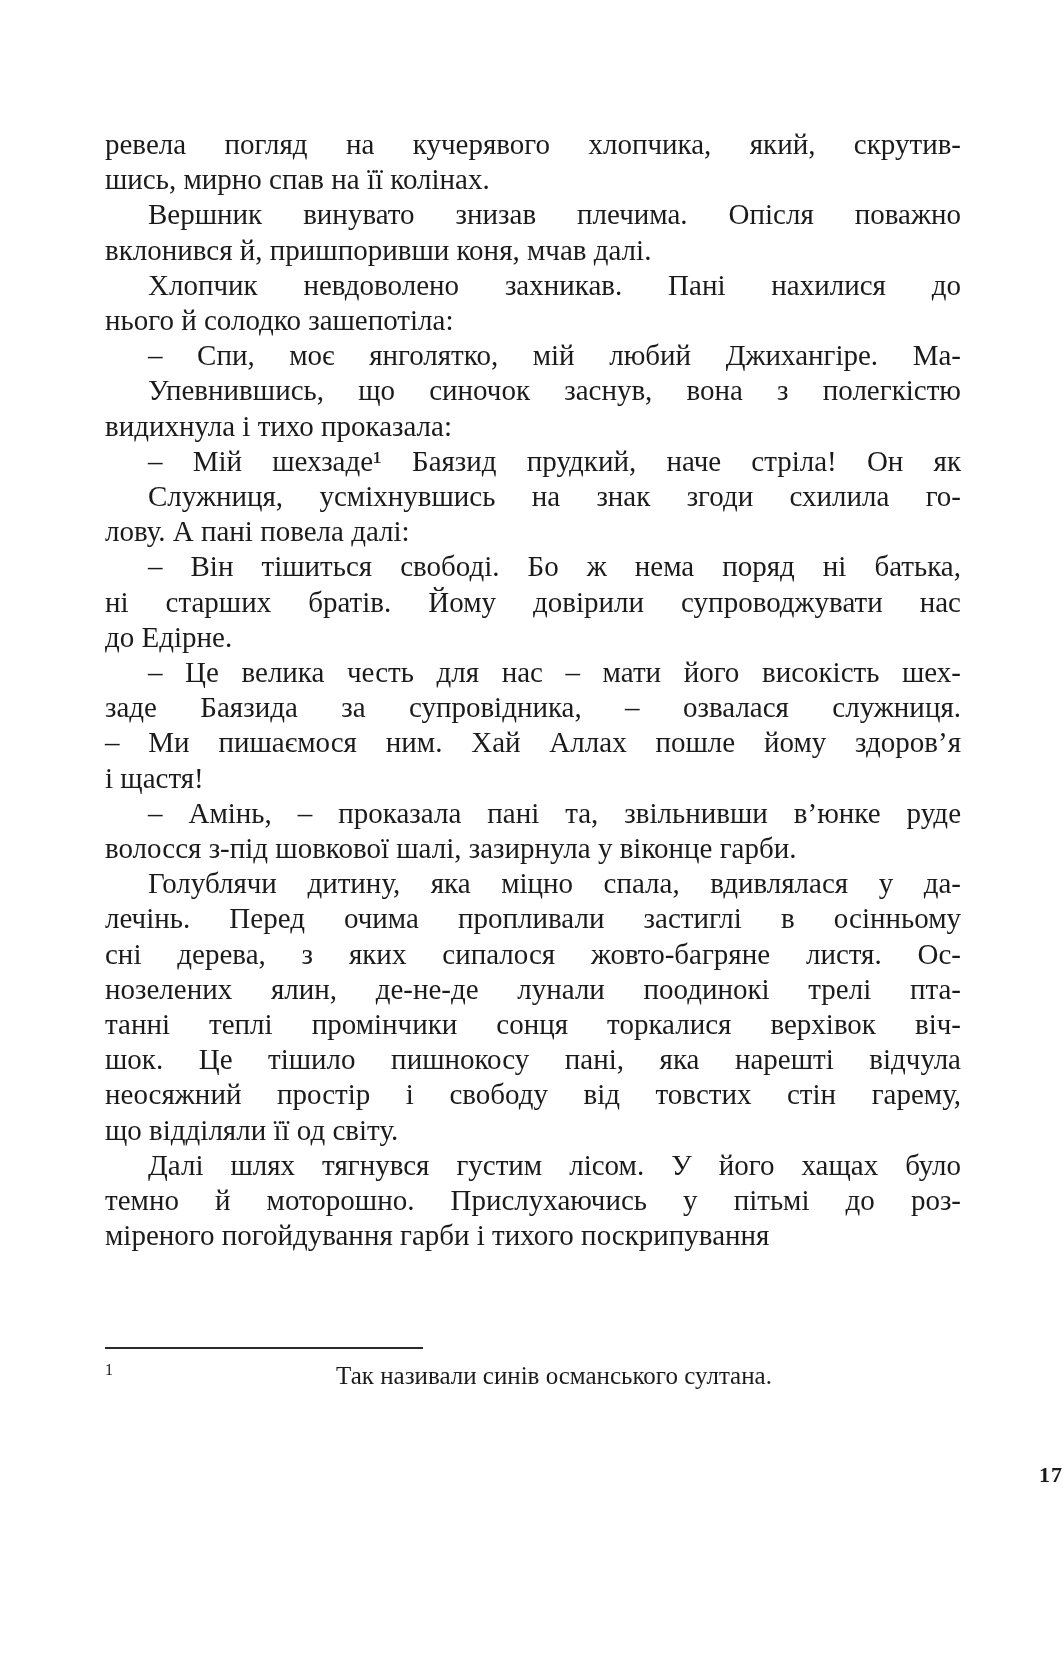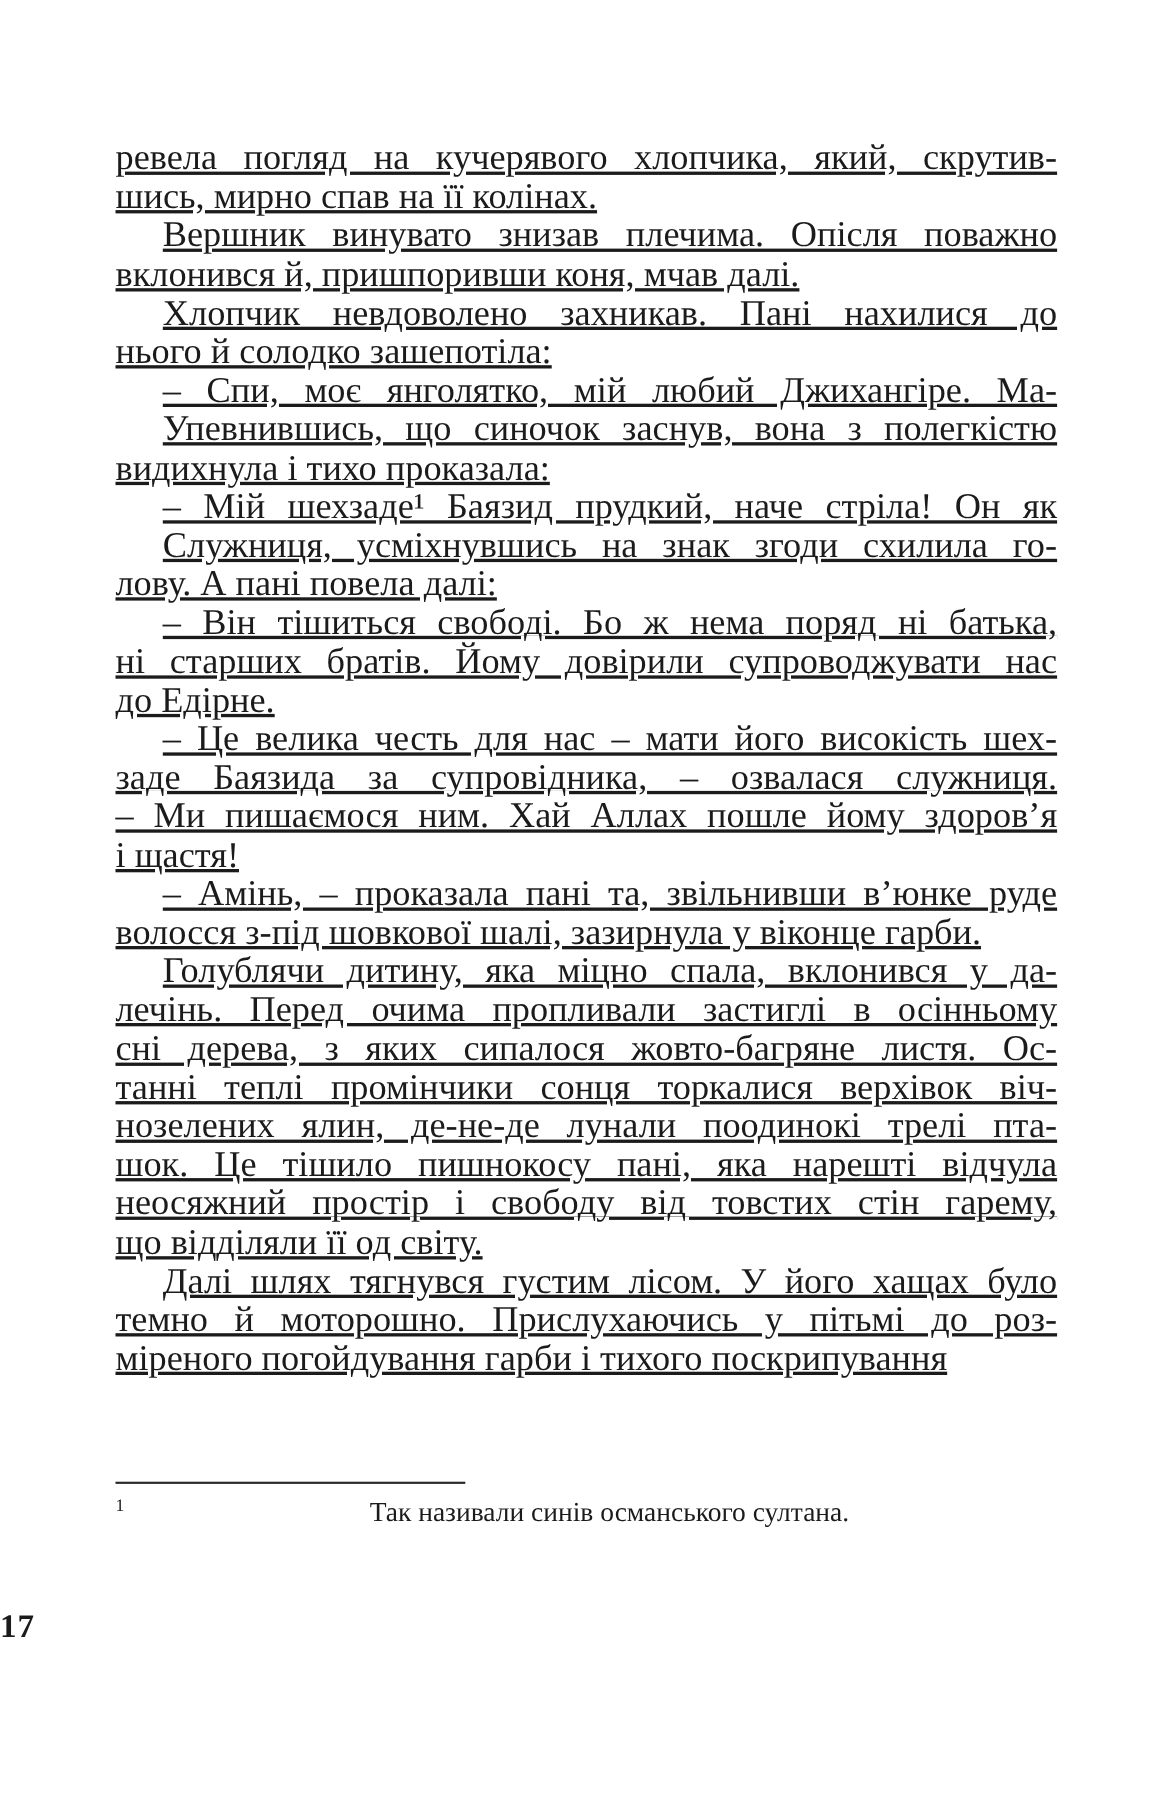--- a/index.html
+++ b/index.html
@@ -16,23 +16,22 @@
     background: #ffffff;
     color: #1b1b1b;
     font-family: "Liberation Serif", "DejaVu Serif", serif;
     overflow: hidden;
   }
   .text-block {
     position: absolute;
     left: 105px;
     top: 127px;
     width: 856px;
-    font-size: 33px;
+    font-size: 29px;
     line-height: 35.2px;
-    text-decoration: underline;
   }
   .para { margin: 0; padding: 0; }
   .line {
     text-align: justify;
     text-align-last: justify;
   }
   .line.last {
     text-align: justify;
     text-align-last: auto;
   }
@@ -62,22 +61,22 @@
   .fn-marker sup {
     font-size: 16px;
     line-height: 1;
   }
   .fn-text { flex: 1; text-align: center; }
   .page-number {
     position: absolute;
     left: 0;
     top: 1462px;
     width: 100%;
-    text-align: left;
-    font-size: 30px;
+    text-align: right;
+    font-size: 22px;
     font-weight: bold;
     letter-spacing: 1px;
   }
 </style>
 </head>
 <body>
 
 <div class="page">
   <div class="text-block">
       <div class="para">
@@ -115,25 +114,25 @@
         <div class="line first-indent">– Це велика честь для нас – мати його високість шех-</div>
         <div class="line">заде Баязида за супровідника, – озвалася служниця.</div>
         <div class="line">– Ми пишаємося ним. Хай Аллах пошле йому здоров’я</div>
         <div class="line last">і щастя!</div>
       </div>
       <div class="para">
         <div class="line first-indent">– Амінь, – проказала пані та, звільнивши в’юнке руде</div>
         <div class="line last">волосся з-під шовкової шалі, зазирнула у віконце гарби.</div>
       </div>
       <div class="para">
-        <div class="line first-indent">Голублячи дитину, яка міцно спала, вклонився у да-</div>
+        <div class="line first-indent">Голублячи дитину, яка міцно спала, вдивлялася у да-</div>
         <div class="line">лечінь. Перед очима пропливали застиглі в осінньому</div>
         <div class="line">сні дерева, з яких сипалося жовто-багряне листя. Ос-</div>
+        <div class="line">нозелених ялин, де-не-де лунали поодинокі трелі пта-</div>
         <div class="line">танні теплі промінчики сонця торкалися верхівок віч-</div>
-        <div class="line">нозелених ялин, де-не-де лунали поодинокі трелі пта-</div>
         <div class="line">шок. Це тішило пишнокосу пані, яка нарешті відчула</div>
         <div class="line">неосяжний простір і свободу від товстих стін гарему,</div>
         <div class="line last">що відділяли її од світу.</div>
       </div>
       <div class="para">
         <div class="line first-indent">Далі шлях тягнувся густим лісом. У його хащах було</div>
         <div class="line">темно й моторошно. Прислухаючись у пітьмі до роз-</div>
         <div class="line last">міреного погойдування гарби і тихого поскрипування</div>
       </div>
     </div>

